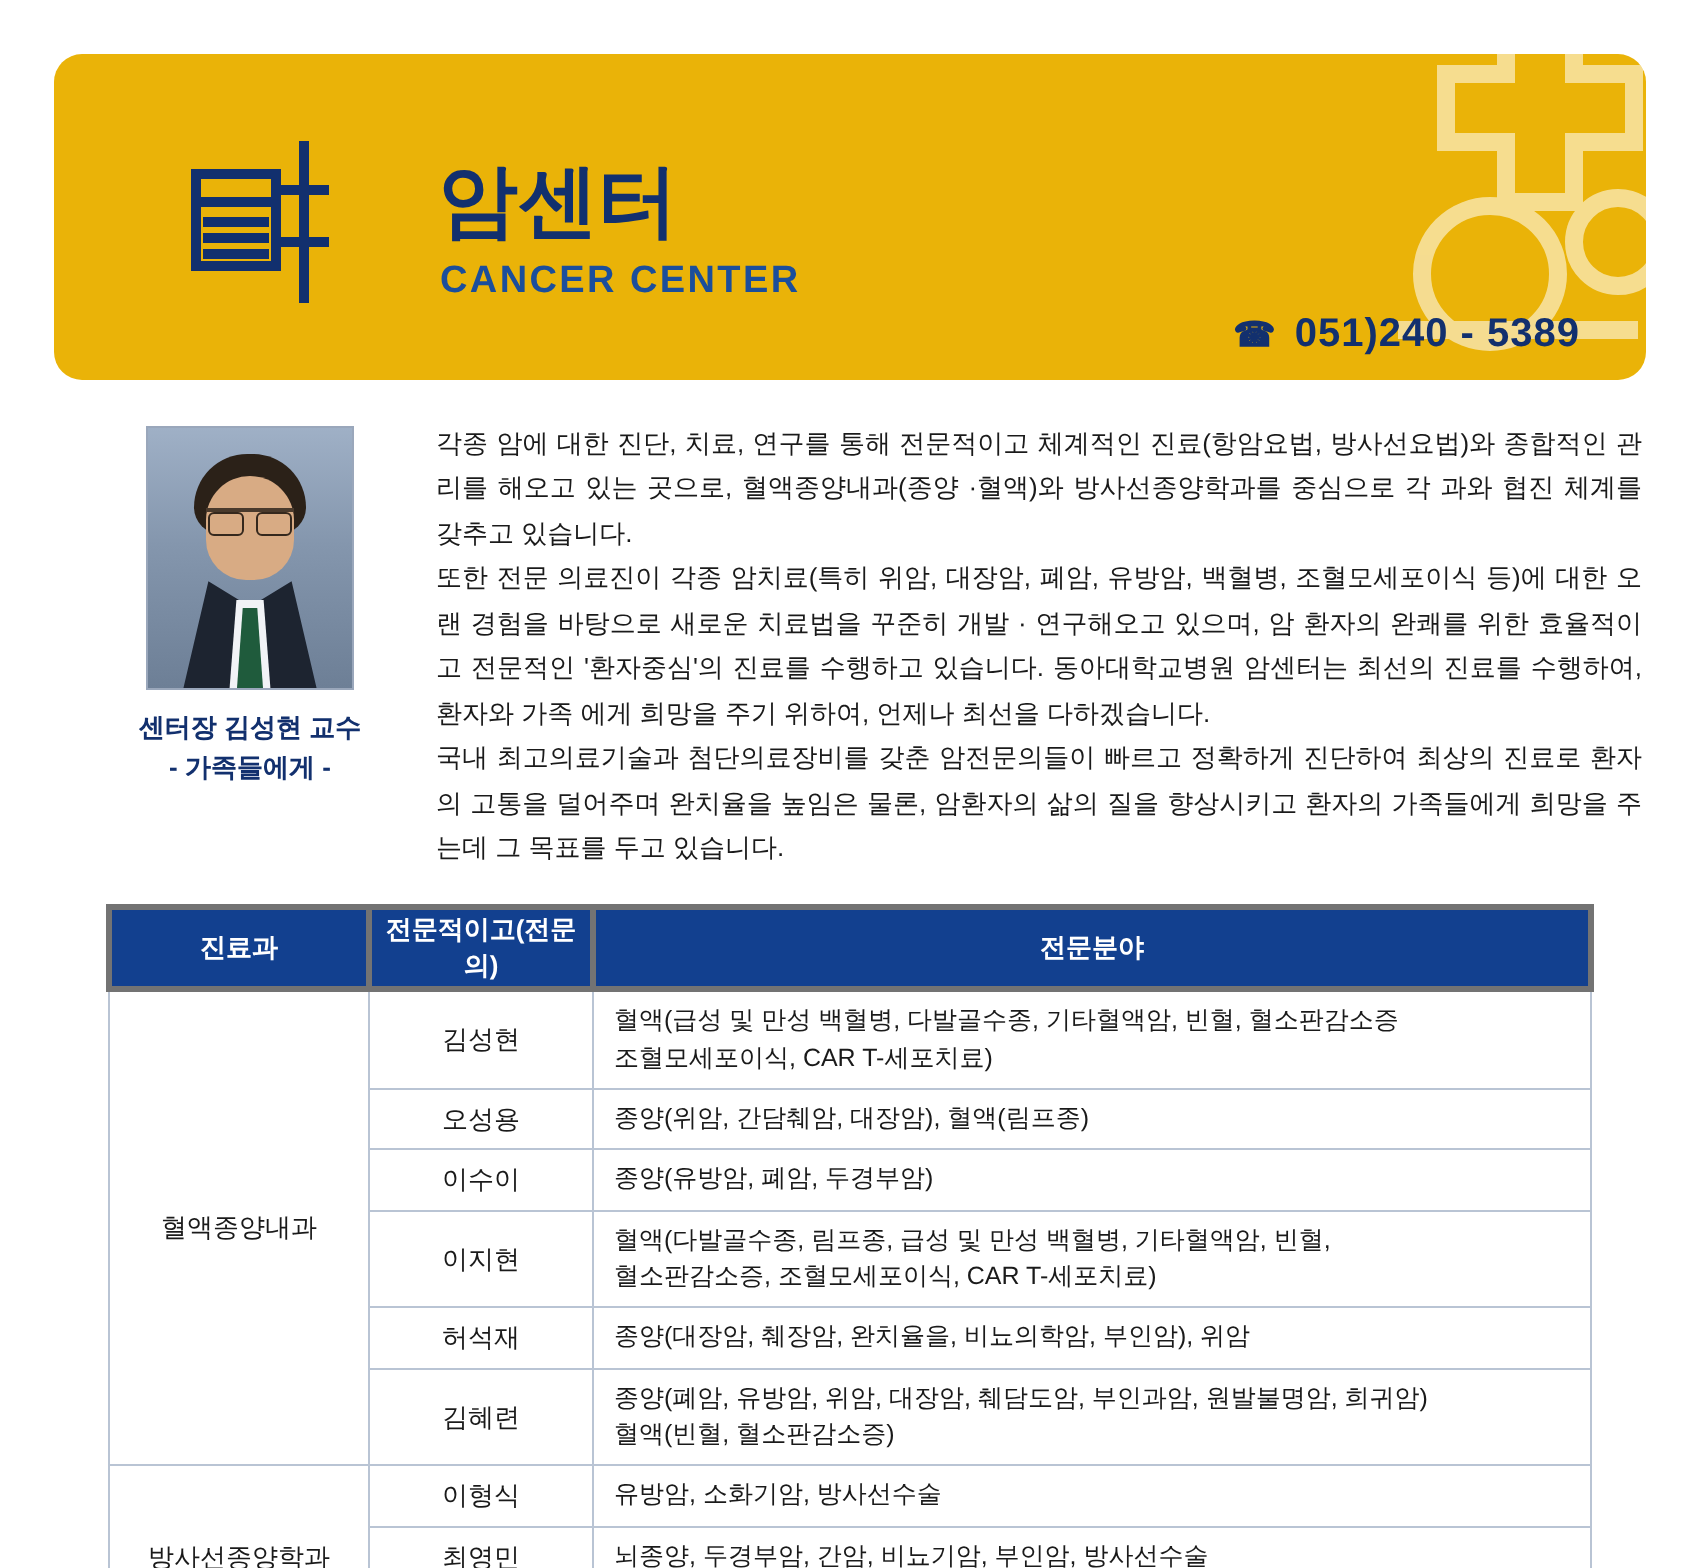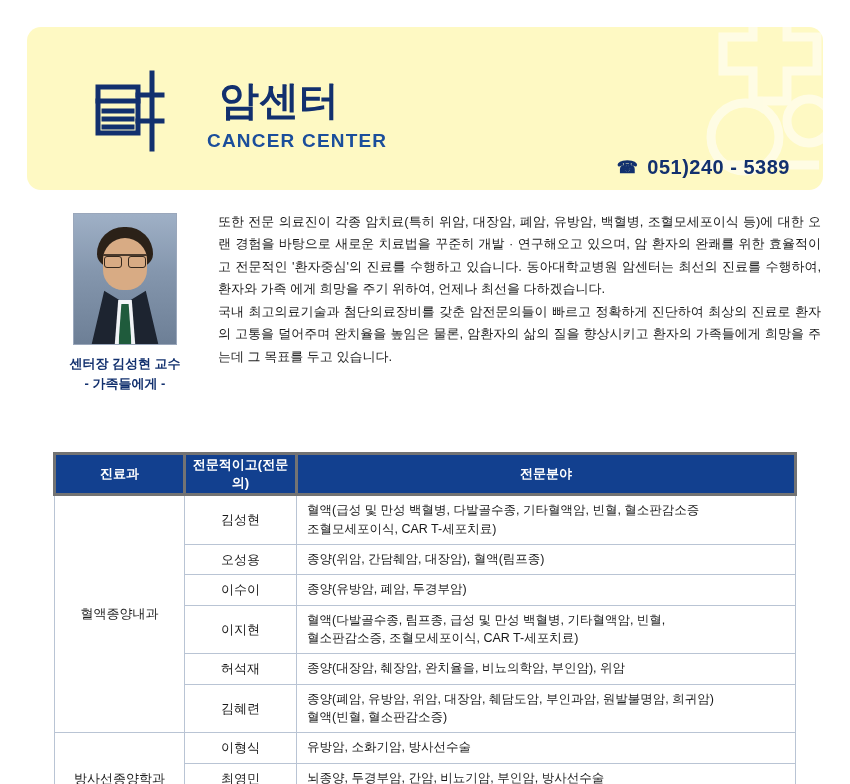--- a/index.html
+++ b/index.html
@@ -18,21 +18,21 @@
     overflow: hidden;
   }
 
   
   .banner {
     position: absolute;
     left: 27px;
     top: 27px;
     width: 796px;
     height: 163px;
-    background: #fef9c3;
+    background: #eab308;
     border-radius: 14px;
     overflow: hidden;
   }
   .banner-deco {
     position: absolute;
     right: -10px;
     top: -30px;
     width: 230px;
     height: 200px;
     opacity: 0.55;
@@ -48,21 +48,21 @@
     position: absolute;
     left: 192px;
     top: 46px;
     font-size: 40px;
     font-weight: bold;
     color: #12306e;
     letter-spacing: 0px;
   }
   .banner-sub {
     position: absolute;
-    left: 180px;
+    left: 193px;
     top: 103px;
     font-size: 19px;
     font-weight: bold;
     color: #1b4e9b;
     letter-spacing: 1.2px;
   }
   .banner-phone {
     position: absolute;
     right: 33px;
     top: 129px;
@@ -284,20 +284,21 @@
       <div class="glasses"></div>
       <div class="suit"></div>
       <div class="shirt"></div>
       <div class="tie"></div>
     </div>
     <div class="profile-name">센터장 김성현 교수</div>
     <div class="profile-dept">- 가족들에게 -</div>
   </div>
 
   <div class="intro">
+    <p>각종 암에 대한 진단, 치료, 연구를 통해 전문적이고 체계적인 진료(항암요법, 방사선요법)와 종합적인 관리를 해오고 있는 곳으로, 혈액종양내과(종양 ·혈액)와 방사선종양학과를 중심으로 각 과와 협진 체계를 갖추고 있습니다.</p>
     <p>또한 전문 의료진이 각종 암치료(특히 위암, 대장암, 폐암, 유방암, 백혈병, 조혈모세포이식 등)에 대한 오랜 경험을 바탕으로 새로운 치료법을 꾸준히 개발 · 연구해오고 있으며, 암 환자의 완쾌를 위한 효율적이고 전문적인 '환자중심'의 진료를 수행하고 있습니다. 동아대학교병원 암센터는 최선의 진료를 수행하여, 환자와 가족 에게 희망을 주기 위하여, 언제나 최선을 다하겠습니다.</p>
     <p>국내 최고의료기술과 첨단의료장비를 갖춘 암전문의들이 빠르고 정확하게 진단하여 최상의 진료로 환자의 고통을 덜어주며 완치율을 높임은 물론, 암환자의 삶의 질을 향상시키고 환자의 가족들에게 희망을 주는데 그 목표를 두고 있습니다.</p>
   </div>
 
   <table class="doctor-table">
     <colgroup>
       <col class="c1">
         <col class="c2">
         <col>
     </colgroup>

